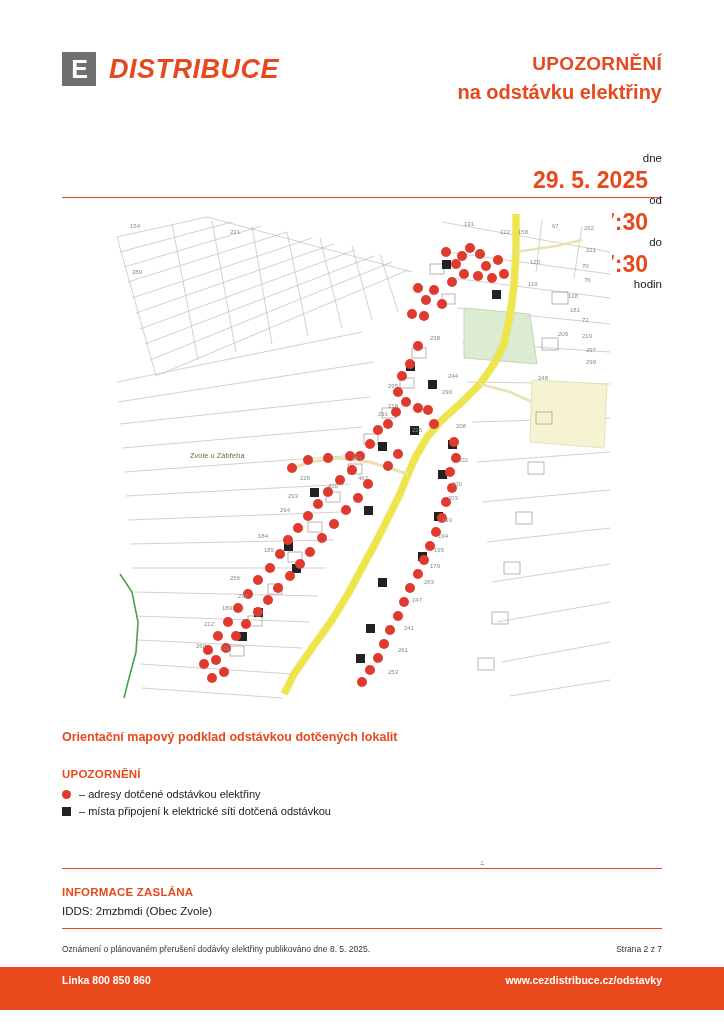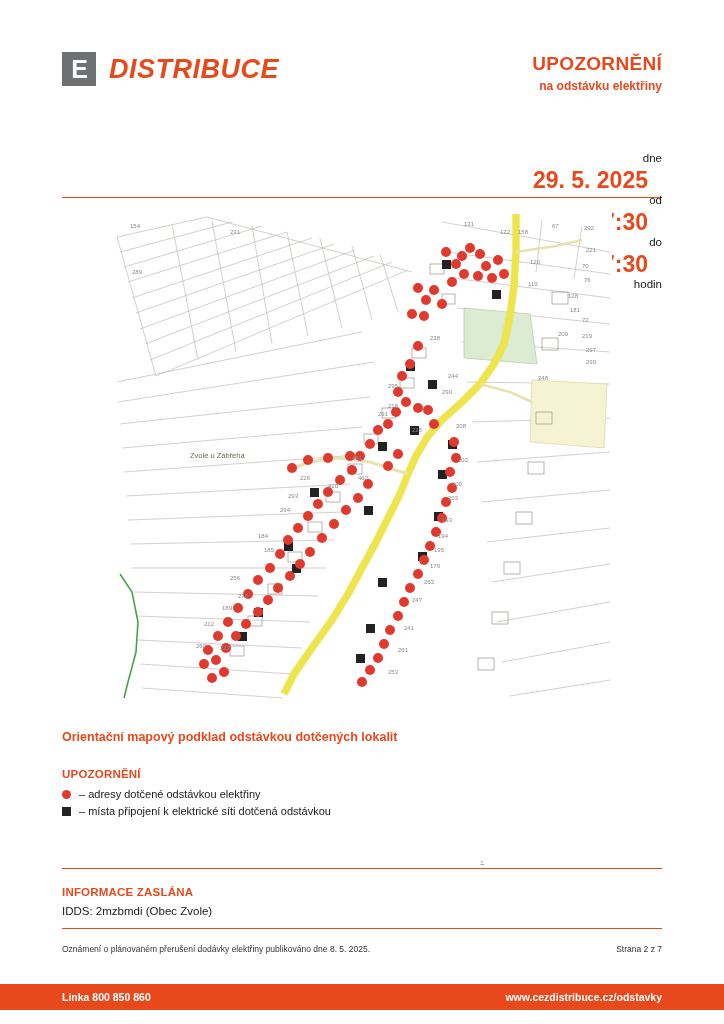--- a/index.html
+++ b/index.html
@@ -56,21 +56,21 @@
   .header-right {
     position: absolute;
     right: 62px;
     top: 10px;
     text-align: right;
     color: #e8491c;
     font-weight: bold;
     line-height: 1.45;
   }
   .header-right .l1 { font-size: 19px; letter-spacing: 0.3px; }
-  .header-right .l2 { font-size: 12px; }
+  .header-right .l2 { font-size: 20px; }
   .header-right .l3 { font-size: 16px; color: #1a1a1a; }
 
   
   .datestrip {
     position: absolute;
     left: 62px;
     right: 62px;
     top: 152px;
     height: 46px;
     border-bottom: 1.6px solid #e8491c;
@@ -181,21 +181,21 @@
     position: absolute;
     right: 62px;
     top: 944px;
     font-size: 8.5px;
     color: #333333;
   }
   .bottombar {
     position: absolute;
     left: 0; right: 0;
     bottom: 14px;
-    height: 26px;
+    height: 43px;
     background: #e8491c;
     color: #ffffff;
   }
   .bb-left {
     position: absolute;
     left: 62px;
     top: 7px;
     font-size: 10.5px;
     font-weight: bold;
   }

